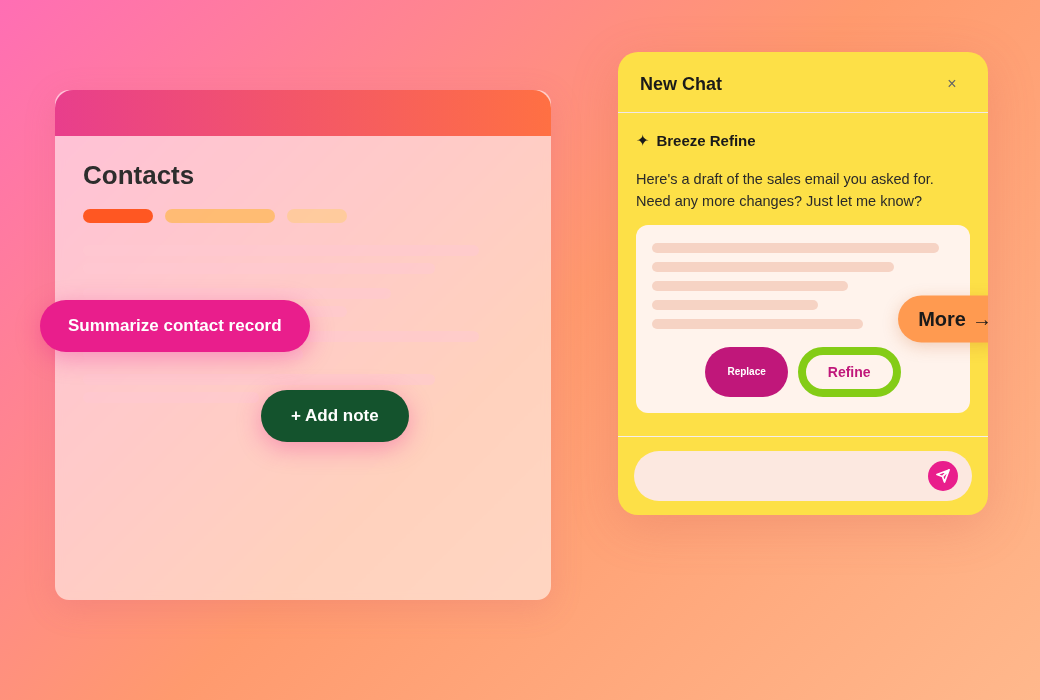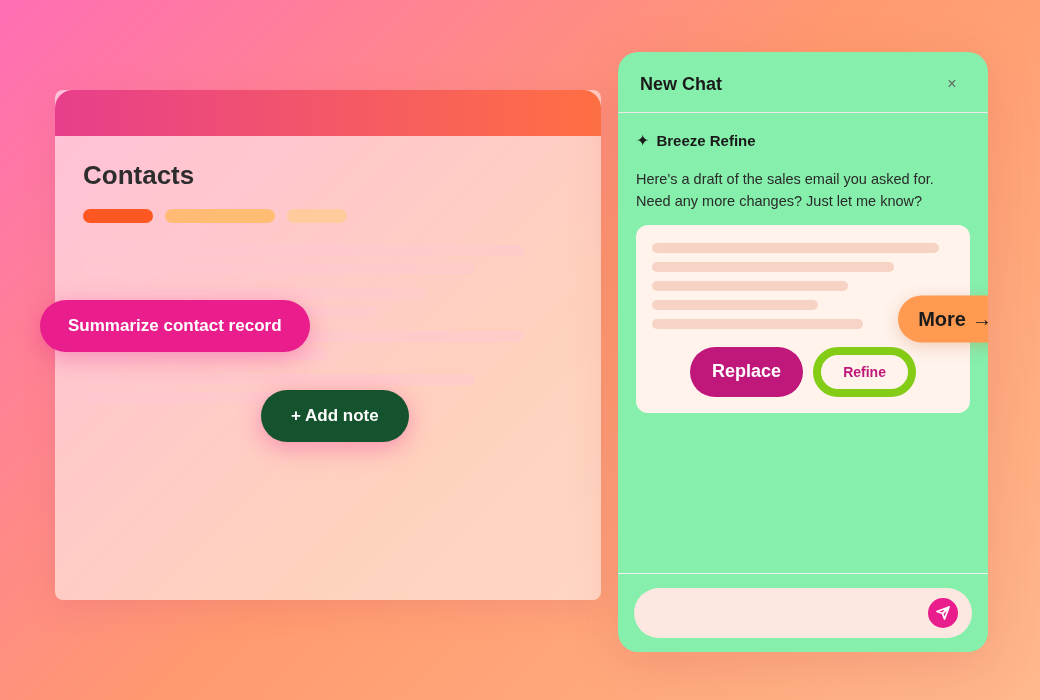--- a/index.html
+++ b/index.html
@@ -11,24 +11,24 @@
       font-family: -apple-system, BlinkMacSystemFont, 'Segoe UI', sans-serif;
       background: linear-gradient(135deg, #ff6eb4 0%, #ff9a6e 50%, #ffb88c 100%);
       position: relative;
     }
 
     
     .crm-card {
       position: absolute;
       top: 90px;
       left: 55px;
-      width: 546px;
+      width: 496px;
       height: 510px;
       background: rgba(255, 255, 255, 0.55);
-      border-radius: 8px;
+      border-radius: 14px;
       padding: 0;
       overflow: hidden;
       backdrop-filter: blur(4px);
       box-shadow: 0 8px 32px rgba(200, 80, 120, 0.18);
     }
 
     .crm-top-bar {
       height: 46px;
       background: linear-gradient(90deg, #e83e8c 0%, #ff7043 100%);
       border-radius: 18px 18px 0 0;
@@ -119,22 +119,22 @@
       white-space: nowrap;
       border: none;
     }
 
     
     .chat-panel {
       position: absolute;
       top: 52px;
       right: 52px;
       width: 370px;
-      height: 600px;
-      background: #86efac;
+      height: 463px;
+      background: #fde047;
       border-radius: 20px;
       box-shadow: 0 12px 48px rgba(200, 80, 80, 0.22);
       display: flex;
       flex-direction: column;
       overflow: hidden;
     }
 
     .chat-header {
       display: flex;
       align-items: center;
@@ -226,21 +226,21 @@
     .draft-actions {
       display: flex;
       gap: 10px;
       justify-content: center;
     }
 
     .btn-replace {
       background: #c0177a;
       color: #fff;
       font-weight: 700;
-      font-size: 18px;
+      font-size: 10px;
       padding: 9px 22px;
       border-radius: 50px;
       border: none;
       cursor: pointer;
     }
 
     .btn-refine {
       background: transparent;
       color: #c0177a;
       font-weight: 700;

